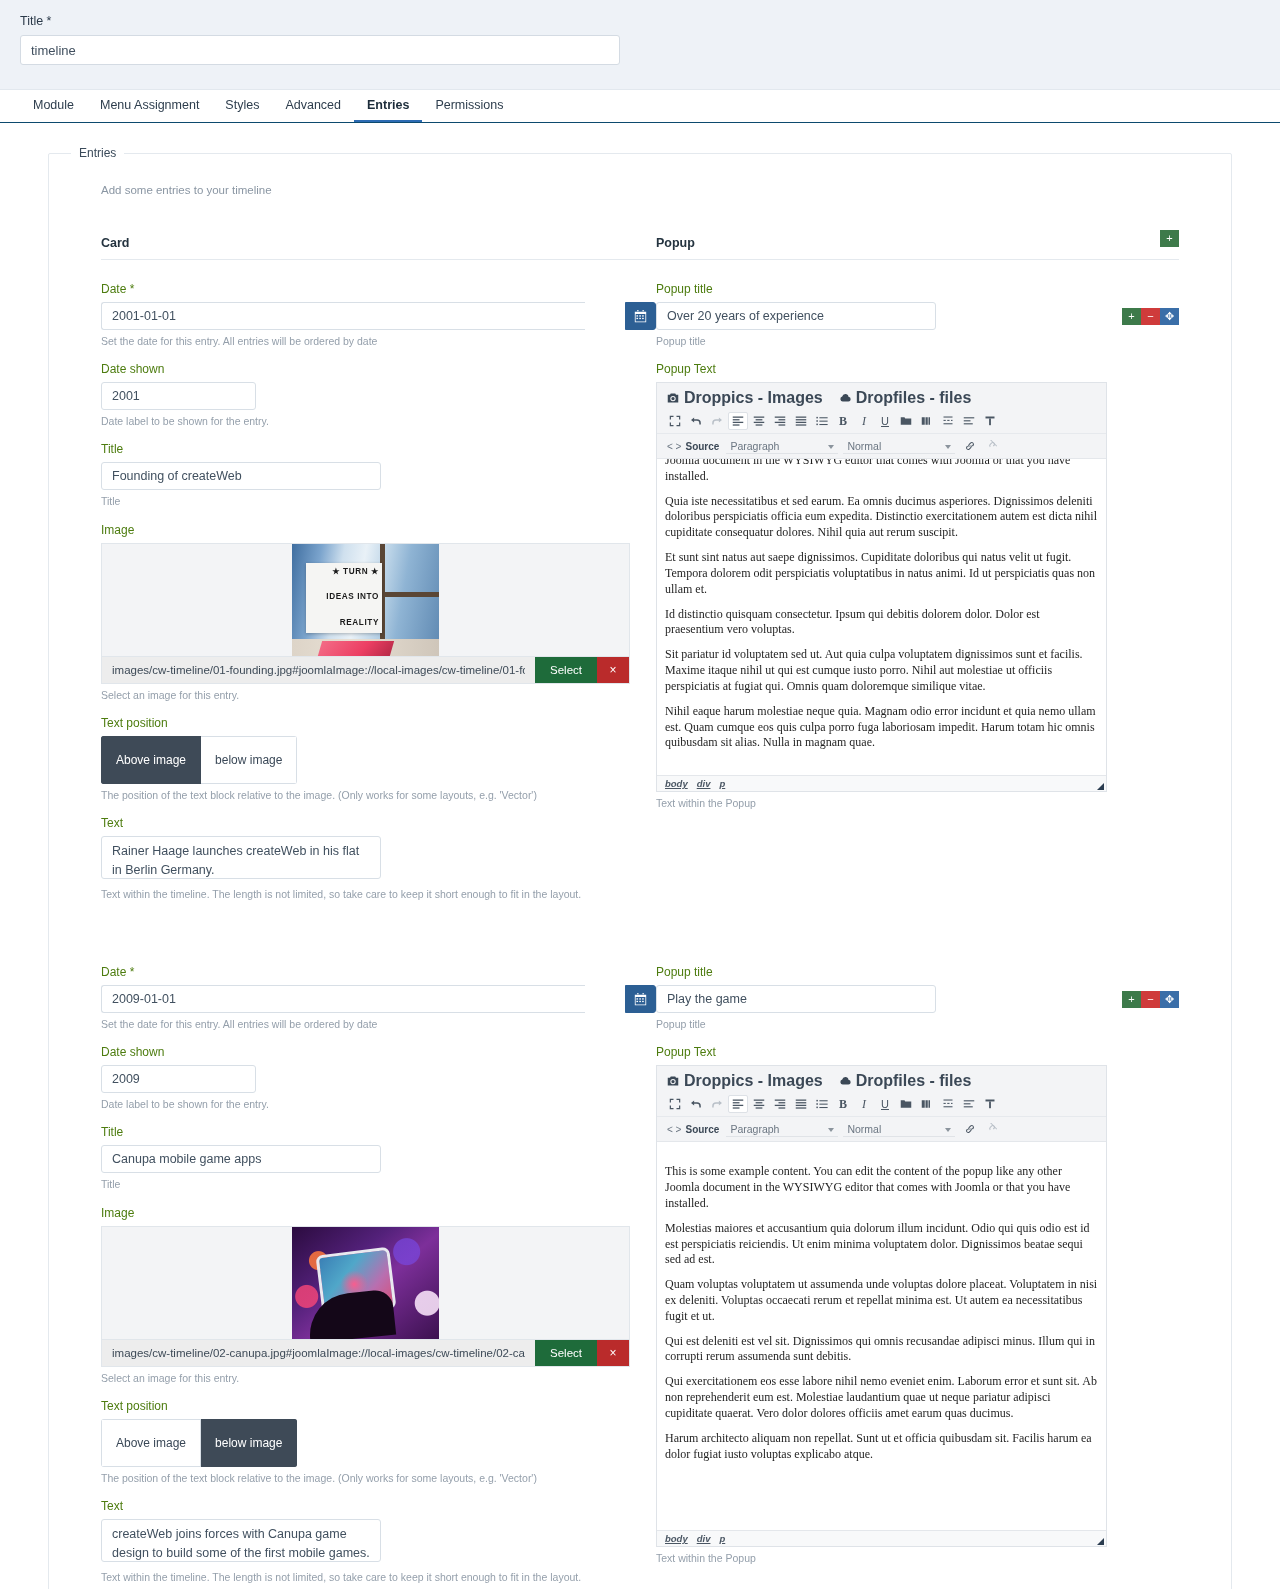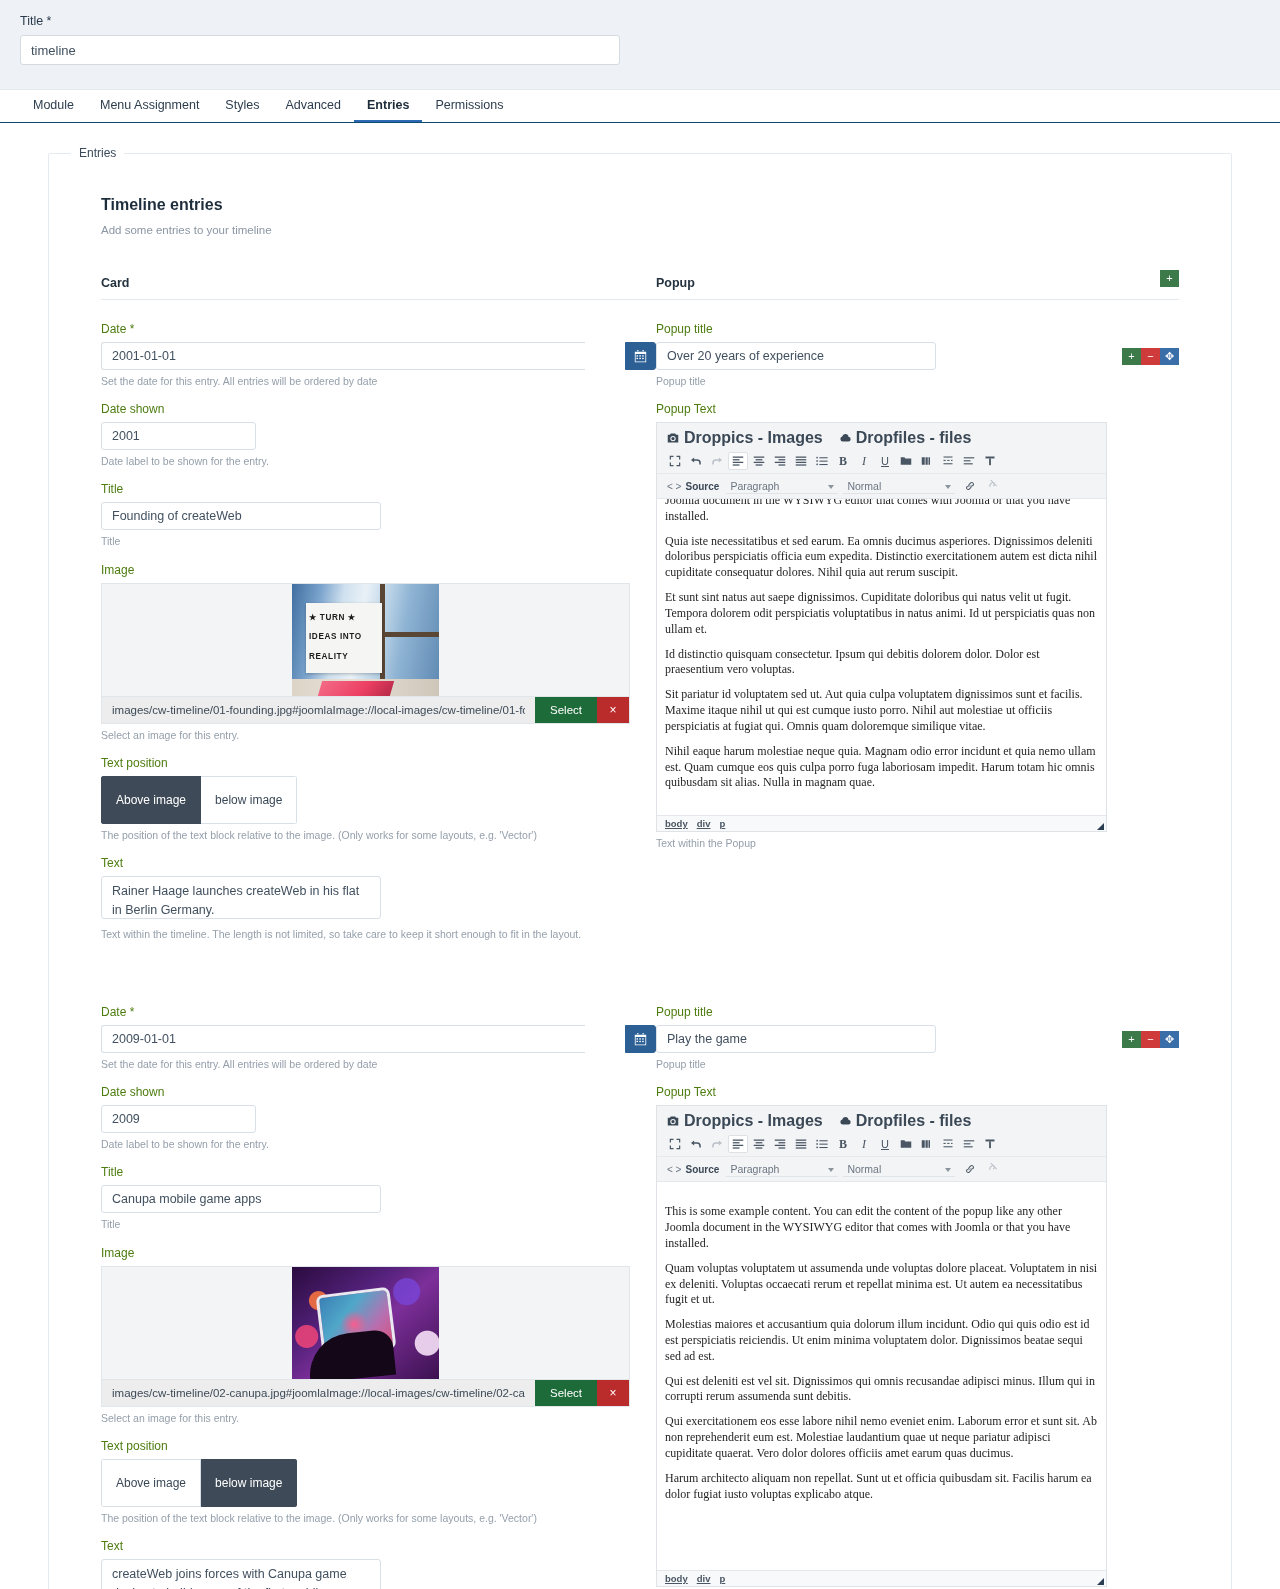--- a/index.html
+++ b/index.html
@@ -200,22 +200,22 @@
   .thumb-a .win-frame-h {
     position: absolute; left: 78px; top: 48px; width: 69px; height: 5px;
     background: #5a4635;
   }
   .thumb-a .lightbox {
     position: absolute; left: 14px; top: 19px;
     width: 76px; height: 70px;
     background: #f5f5f3;
     box-shadow: 0 1px 3px rgba(0,0,0,.25);
     display: flex; flex-direction: column;
-    justify-content: center; align-items: flex-start;
-    gap: 11px;
+    justify-content: center; align-items: flex-end;
+    gap: 17px;
     padding: 4px 3px;
   }
   .thumb-a .lb-line {
     font-family: "Liberation Sans", sans-serif;
     font-size: 8.2px; font-weight: bold;
     letter-spacing: .6px;
     color: #1b1b1b;
     white-space: nowrap;
     line-height: 1;
   }
@@ -436,20 +436,21 @@
     background: #f8f9fa;
     padding: 0 8px;
     font-size: 9.5px;
     font-weight: bold;
     color: #4a5663;
     display: flex;
     gap: 9px;
     align-items: center;
     position: relative;
     height: 16px;
+    font-style: italic;
   }
   .editor-status span { text-decoration: underline; cursor: pointer; }
   .resize-grip {
     position: absolute;
     right: 2px; bottom: 1px;
     width: 0; height: 0;
     border-left: 7px solid transparent;
     border-bottom: 7px solid #2b3d50;
   }
   .editor-help {
@@ -476,21 +477,20 @@
       <div class="tab">Advanced</div>
       <div class="tab active">Entries</div>
       <div class="tab">Permissions</div>
     </div>
   </div>
 
   <div class="content">
     <div class="fieldset">
       <div class="fieldset-legend">Entries</div>
 
-      <div class="section-title">Timeline entries</div>
       <div class="section-desc">Add some entries to your timeline</div>
 
       <div class="repeat-wrap">
 
         <div class="repeat-head">
           <div class="col-left col-card">Card</div>
           <div class="col-right">
             <div class="col-popup">Popup</div>
             <div class="act-add-top">
               <button class="act green">+</button>
@@ -989,22 +989,22 @@
                         <svg viewBox="0 0 16 16">
                           <path d="M6.5 9.5a3 3 0 010-4.2l2-2a3 3 0 014.2 4.2l-1 1-1.1-1.1 1-1a1.5 1.5 0 00-2.1-2.1l-2 2a1.5 1.5 0 000 2.1z"></path>
                           <rect x="1" y="1" width="13" height="1.2" transform="rotate(45 7 7)"></rect>
                         </svg>
                       </span>
                   </div>
                 </div>
 
                 <div class="editor-body" style="height:388px;padding-top:22px;">
                   <p>This is some example content. You can edit the content of the popup like any other Joomla document in the WYSIWYG editor that comes with Joomla or that you have installed.</p>
+                  <p>Molestias maiores et accusantium quia dolorum illum incidunt. Odio qui quis odio est id est perspiciatis reiciendis. Ut enim minima voluptatem dolor. Dignissimos beatae sequi sed ad est.</p>
                   <p>Quam voluptas voluptatem ut assumenda unde voluptas dolore placeat. Voluptatem in nisi ex deleniti. Voluptas occaecati rerum et repellat minima est. Ut autem ea necessitatibus fugit et ut.</p>
-                  <p>Molestias maiores et accusantium quia dolorum illum incidunt. Odio qui quis odio est id est perspiciatis reiciendis. Ut enim minima voluptatem dolor. Dignissimos beatae sequi sed ad est.</p>
                   <p>Qui est deleniti est vel sit. Dignissimos qui omnis recusandae adipisci minus. Illum qui in corrupti rerum assumenda sunt debitis.</p>
                   <p>Qui exercitationem eos esse labore nihil nemo eveniet enim. Laborum error et sunt sit. Ab non reprehenderit eum est. Molestiae laudantium quae ut neque pariatur adipisci cupiditate quaerat. Vero dolor dolores officiis amet earum quas ducimus.</p>
                   <p>Harum architecto aliquam non repellat. Sunt ut et officia quibusdam sit. Facilis harum ea dolor fugiat iusto voluptas explicabo atque.</p>
                 </div>
 
                 <div class="editor-status">
                   <span>body</span>
                   <span>div</span>
                   <span>p</span>
                   <span class="resize-grip"></span>

